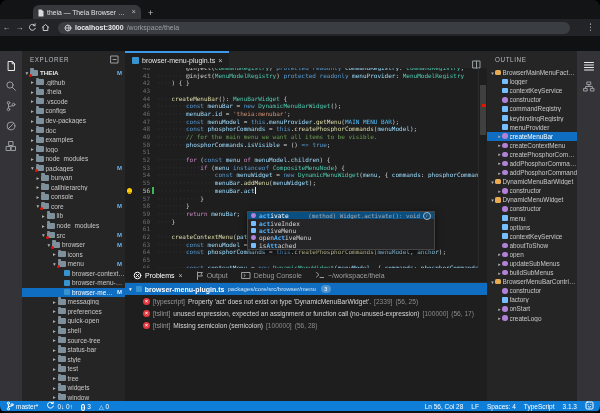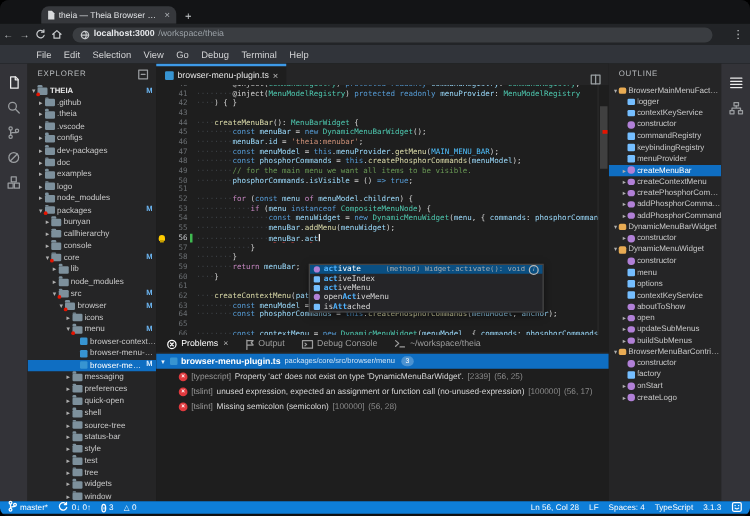--- a/index.html
+++ b/index.html
@@ -161,30 +161,20 @@
             <circle cx="4" cy="4" r="2.9"></circle>
             <path d="M1.1 4h5.8M4 1.1c1.3 1.6 1.3 4.2 0 5.8"></path>
           </svg>
         </span>
       <span class="url-host">localhost:3000</span>
         <span class="url-path">/workspace/theia</span>
     </div>
     <span class="kebab">⋮</span>
   </div>
 
-  <div class="menubar" id="menubar">
-      <div class="mitem">File</div>
-      <div class="mitem">Edit</div>
-      <div class="mitem">Selection</div>
-      <div class="mitem">View</div>
-      <div class="mitem">Go</div>
-      <div class="mitem">Debug</div>
-      <div class="mitem">Terminal</div>
-      <div class="mitem">Help</div>
-    </div>
 
   <div class="main">
     <div class="actbar left" id="actbar-left">
         <div class="actbtn active">
           <svg width="12" height="12" viewBox="0 0 12 12" stroke="currentColor" fill="none" stroke-width="1" stroke-linecap="round" stroke-linejoin="round">
             <path d="M3.5 1.5h4l2 2v7h-6z"></path>
             <path d="M7.2 1.5v2.3h2.3"></path>
           </svg>
         </div>
         <div class="actbtn">

